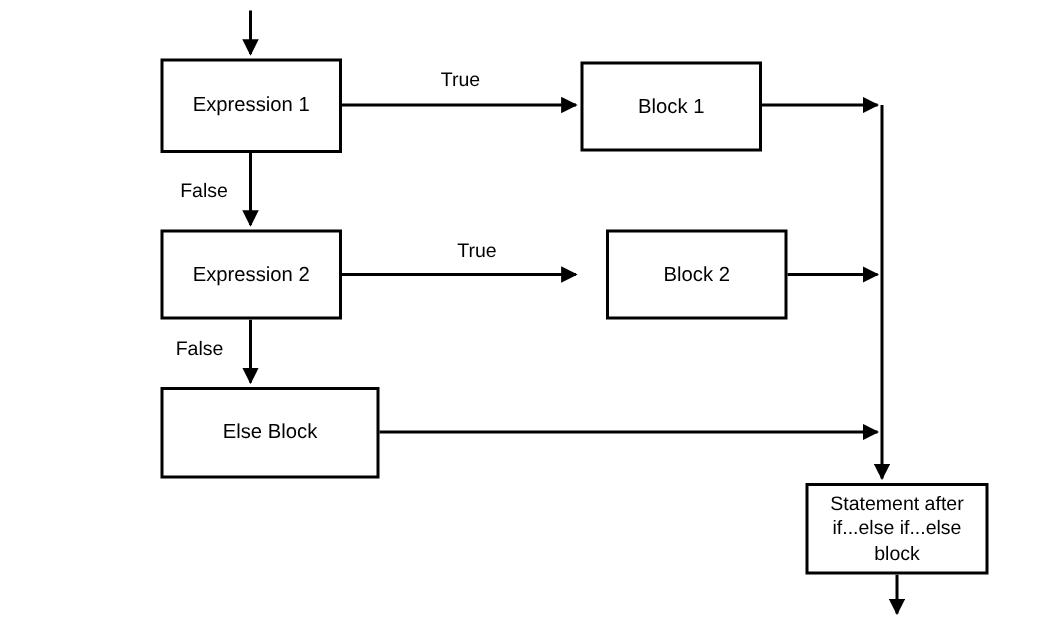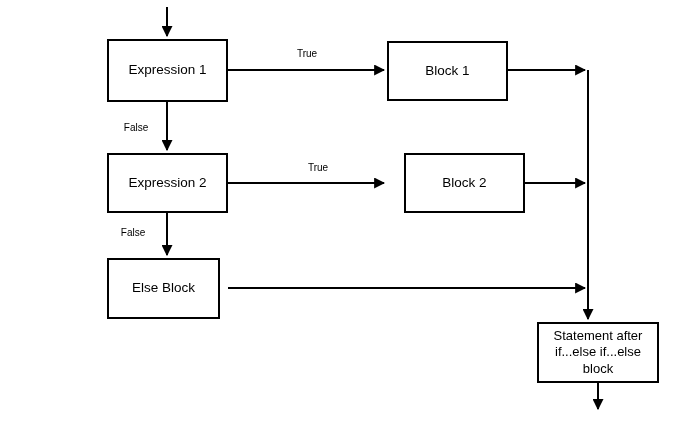--- a/index.html
+++ b/index.html
@@ -45,30 +45,30 @@
     line-height: 1.25;
   }
   .node.small-text {
     font-size: 13px;
     padding: 0 2px;
   }
   .edge-label {
     position: absolute;
     transform: translate(-50%, -50%);
     color: var(--text, #000000);
-    font-size: 10px;
+    font-size: 13px;
     white-space: nowrap;
     background: transparent;
   }
   
   #node-expression-1 { left: 107px; top: 39px;  width: 121px; height: 63px; text-align: center; }
   #node-block-1      { left: 387px; top: 41px;  width: 121px; height: 60px; }
   #node-expression-2 { left: 107px; top: 153px; width: 121px; height: 60px; }
   #node-block-2      { left: 404px; top: 153px; width: 121px; height: 60px; }
-  #node-else-block   { left: 107px; top: 258px; width: 113px; height: 61px; }
+  #node-else-block   { left: 107px; top: 258px; width: 146px; height: 61px; }
   #node-statement    { left: 537px; top: 322px; width: 122px; height: 61px; }
   
   #label-expr1-true  { left: 307px; top: 53px;  }
   #label-expr1-false { left: 136px; top: 127px; }
   #label-expr2-true  { left: 318px; top: 167px; }
   #label-expr2-false { left: 133px; top: 232px; }
 </style>
 </head>
 <body>
 

